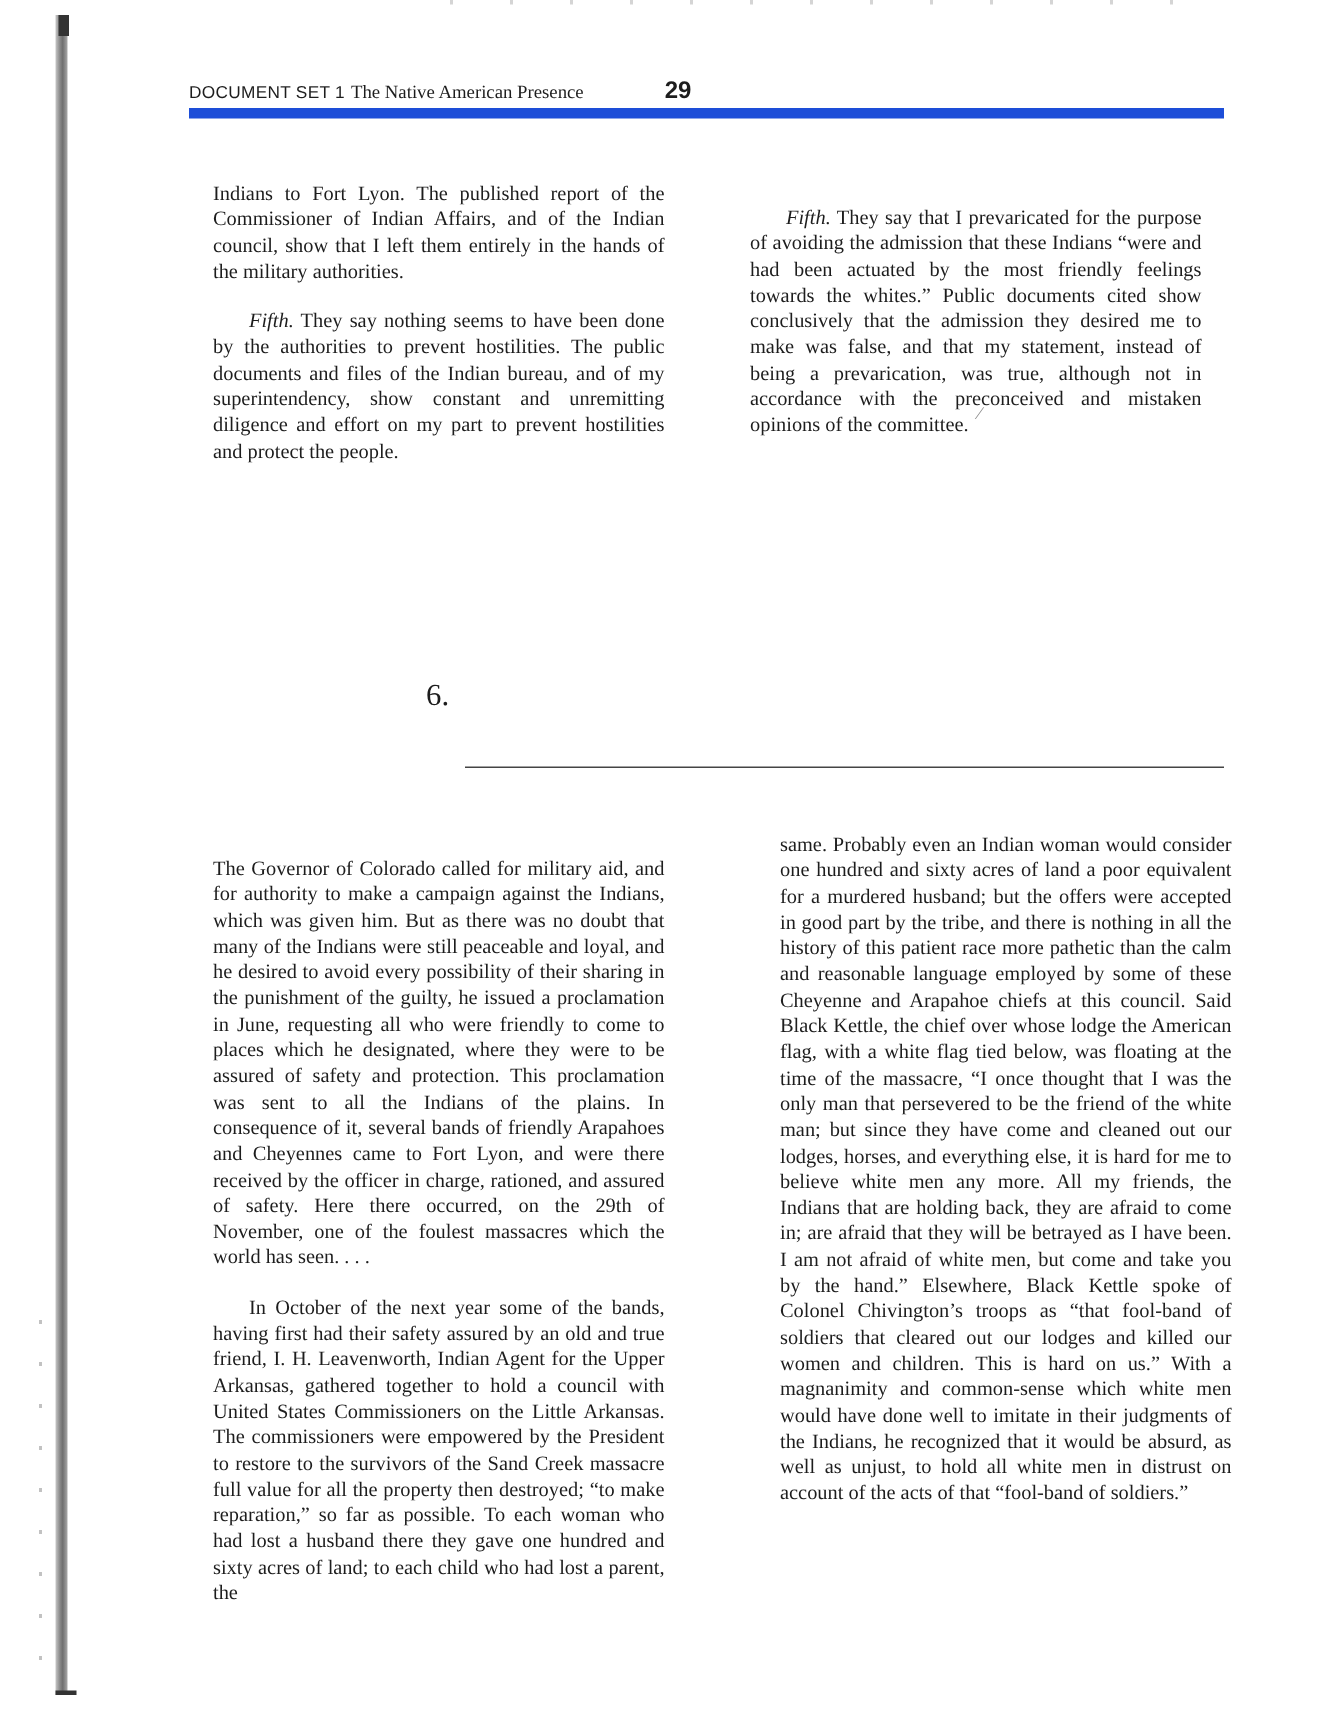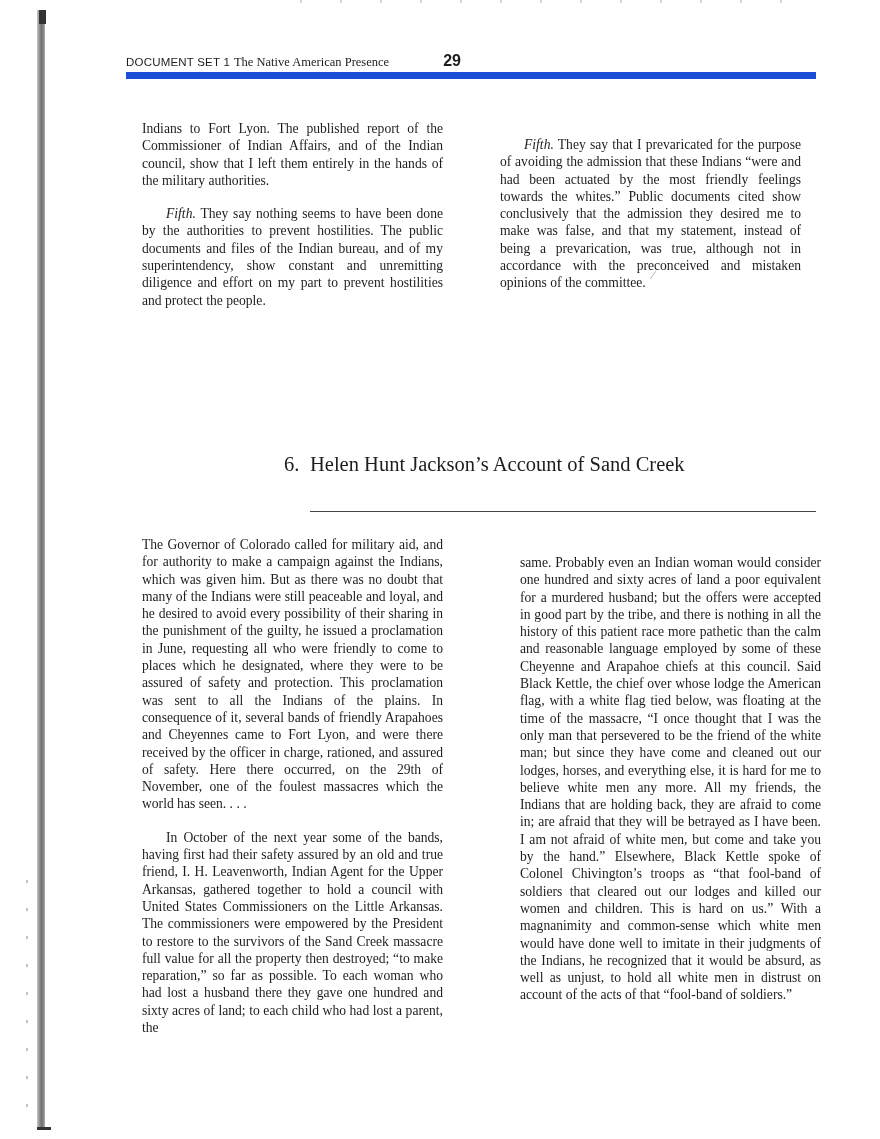--- a/index.html
+++ b/index.html
@@ -37,21 +37,21 @@
     .rh-set { font-size: 11.5px; letter-spacing: 0.2px; margin-right: 4px; }
     .rh-title { font-size: 12.5px; font-family: Liberation Serif, serif; }
     .rh-page { font-weight: bold; font-size: 16px; margin-left: 54px; margin-right: 3px; }
     .col {
       position: absolute; font-size: 13.6px; line-height: 17.3px; text-align: justify;
     }
     .col p { margin: 16px; }
     .col p.indent { text-indent: 24px; }
     .col-top-left { left: 126px; top: 104px; width: 333px; }
     .col-top-right { left: 484px; top: 120px; width: 333px; }
-    .col-bottom-left { left: 126px; top: 520px; width: 333px; }
+    .col-bottom-left { left: 126px; top: 554px; width: 333px; }
     .col-bottom-right { left: 504px; top: 538px; width: 333px; }
     .doc-heading {
       position: absolute; left: 284px; top: 452px; width: 530px;
       font-size: 20.5px; line-height: 24px;
     }
     .doc-heading .num { position: absolute; left: 0; top: 0; }
     .doc-heading .title { margin-left: 26px; display: block; }
     .heading-rule {
       position: absolute; left: 310px; top: 511px; width: 506px; height: 1px; background: #444;
     }
@@ -79,21 +79,20 @@
 </section>
 
 <section class="col col-top-right">
   <p class="indent"><em>Fifth.</em><span> They say that I prevaricated for the purpose of avoiding the admission that these Indians “were and had been actuated by the most friendly feelings towards the whites.” Public documents cited show conclusively that the admission they desired me to make was false, and that my statement, instead of being a prevarication, was true, although not in accordance with the preconceived and mistaken opinions of the committee.</span></p>
 </section>
 
 <span class="stray-mark" style="left:652px; top:268px;">∕</span>
 
 <div class="doc-heading">
   <span class="num">6.</span>
-  <span class="title">Helen Hunt Jackson’s Account of Sand Creek</span>
 </div>
 <div class="heading-rule"></div>
 
 <section class="col col-bottom-left">
   <p>The Governor of Colorado called for military aid, and for authority to make a campaign against the Indians, which was given him. But as there was no doubt that many of the Indians were still peaceable and loyal, and he desired to avoid every possibility of their sharing in the punishment of the guilty, he issued a proclamation in June, requesting all who were friendly to come to places which he designated, where they were to be assured of safety and protection. This proclamation was sent to all the Indians of the plains. In consequence of it, several bands of friendly Arapahoes and Cheyennes came to Fort Lyon, and were there received by the officer in charge, rationed, and assured of safety. Here there occurred, on the 29th of November, one of the foulest massacres which the world has seen. . . .</p>
   <p class="indent">In October of the next year some of the bands, having first had their safety assured by an old and true friend, I. H. Leavenworth, Indian Agent for the Upper Arkansas, gathered together to hold a council with United States Commissioners on the Little Arkansas. The commissioners were empowered by the President to restore to the survivors of the Sand Creek massacre full value for all the property then destroyed; “to make reparation,” so far as possible. To each woman who had lost a husband there they gave one hundred and sixty acres of land; to each child who had lost a parent, the</p>
 </section>
 
 <section class="col col-bottom-right">
   <p>same. Probably even an Indian woman would consider one hundred and sixty acres of land a poor equivalent for a murdered husband; but the offers were accepted in good part by the tribe, and there is nothing in all the history of this patient race more pathetic than the calm and reasonable language employed by some of these Cheyenne and Arapahoe chiefs at this council. Said Black Kettle, the chief over whose lodge the American flag, with a white flag tied below, was floating at the time of the massacre, “I once thought that I was the only man that persevered to be the friend of the white man; but since they have come and cleaned out our lodges, horses, and everything else, it is hard for me to believe white men any more. All my friends, the Indians that are holding back, they are afraid to come in; are afraid that they will be betrayed as I have been. I am not afraid of white men, but come and take you by the hand.” Elsewhere, Black Kettle spoke of Colonel Chivington’s troops as “that fool-band of soldiers that cleared out our lodges and killed our women and children. This is hard on us.” With a magnanimity and common-sense which white men would have done well to imitate in their judgments of the Indians, he recognized that it would be absurd, as well as unjust, to hold all white men in distrust on account of the acts of that “fool-band of soldiers.”</p>

